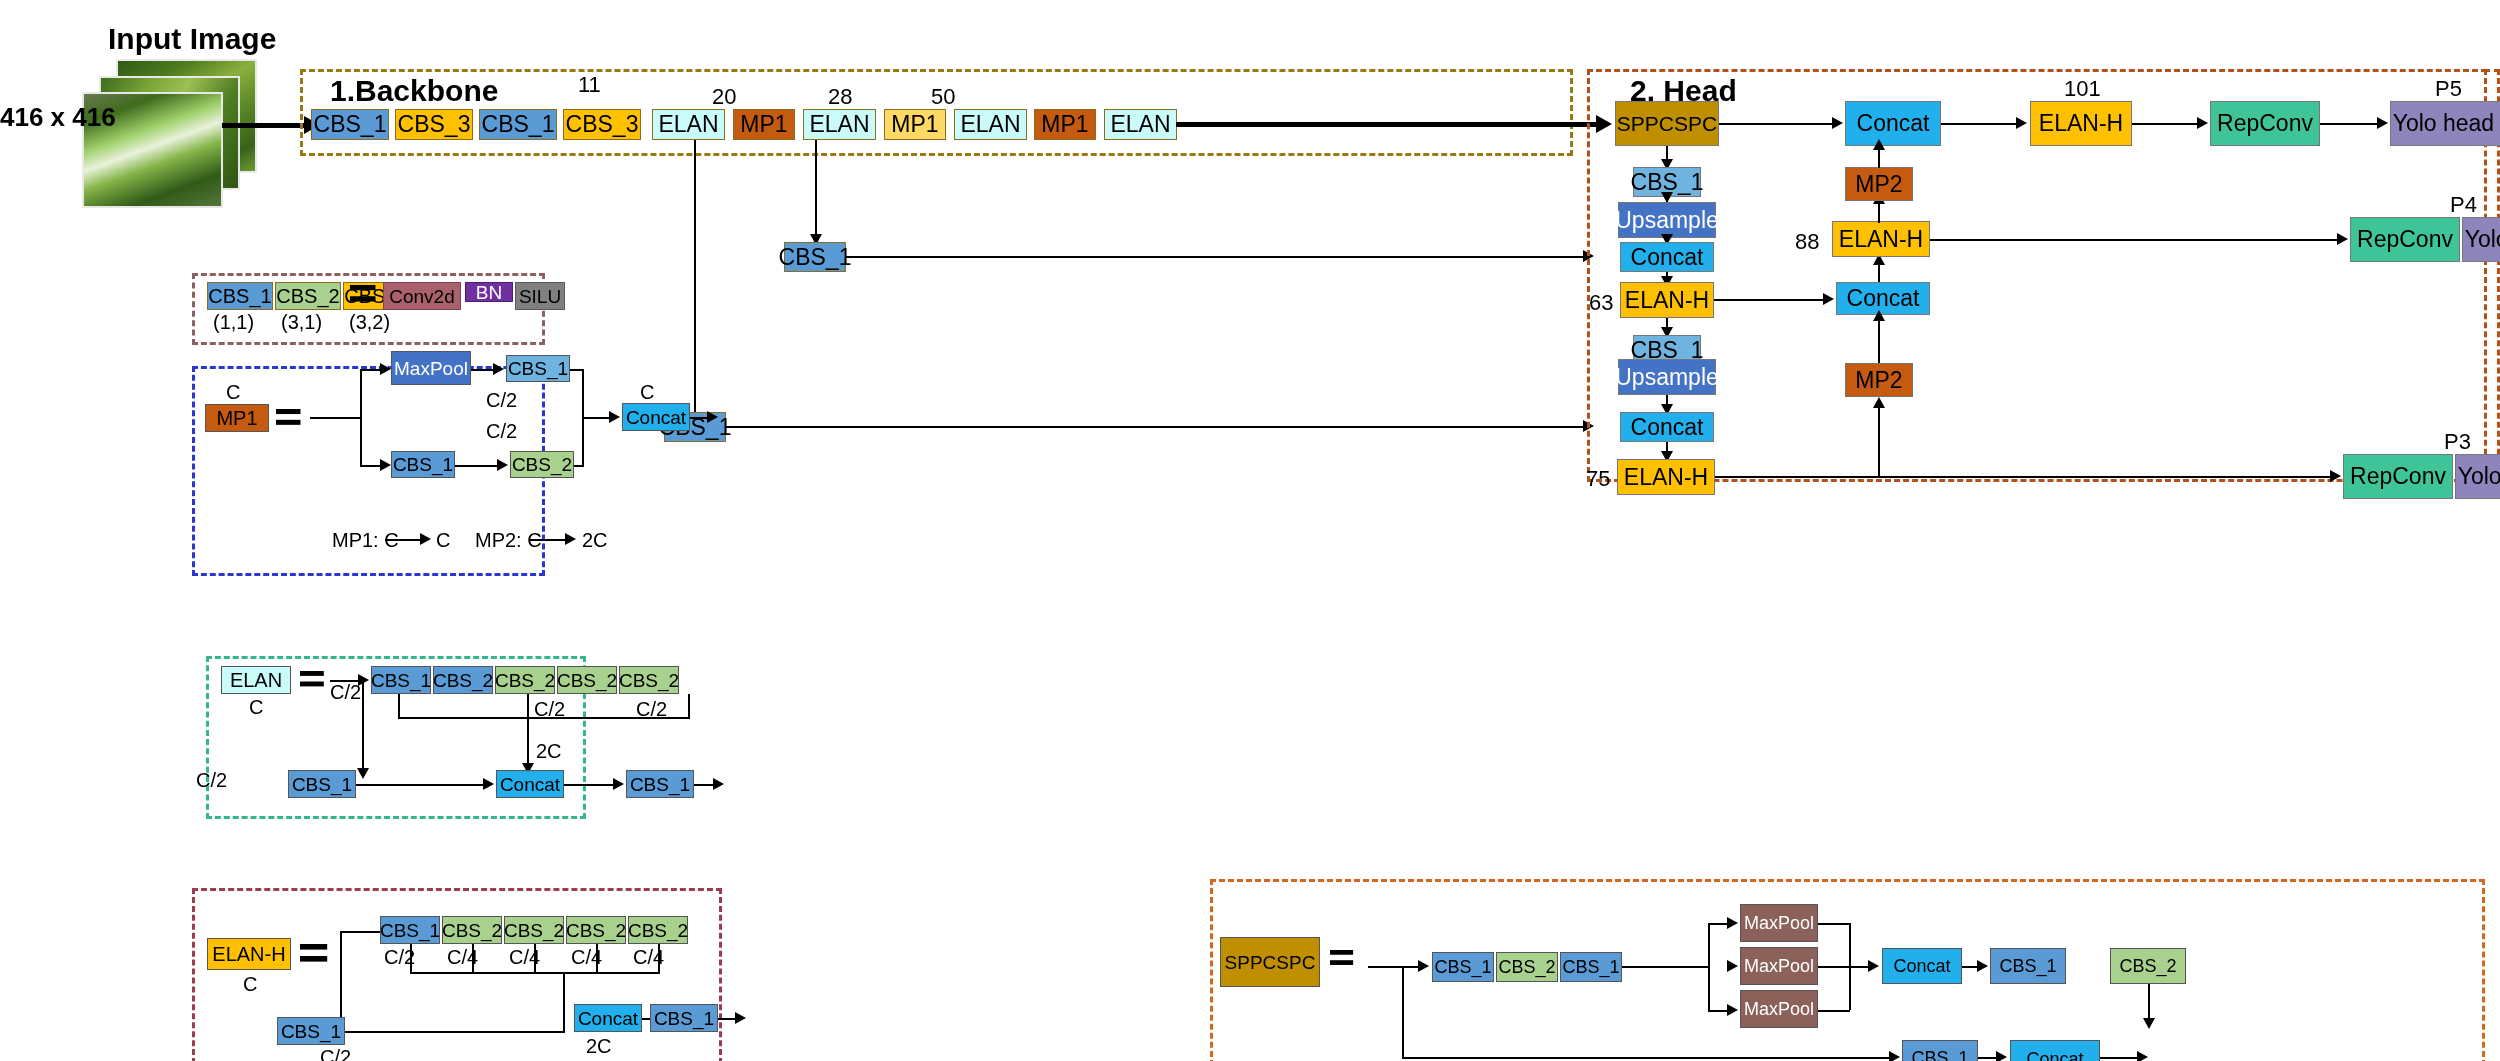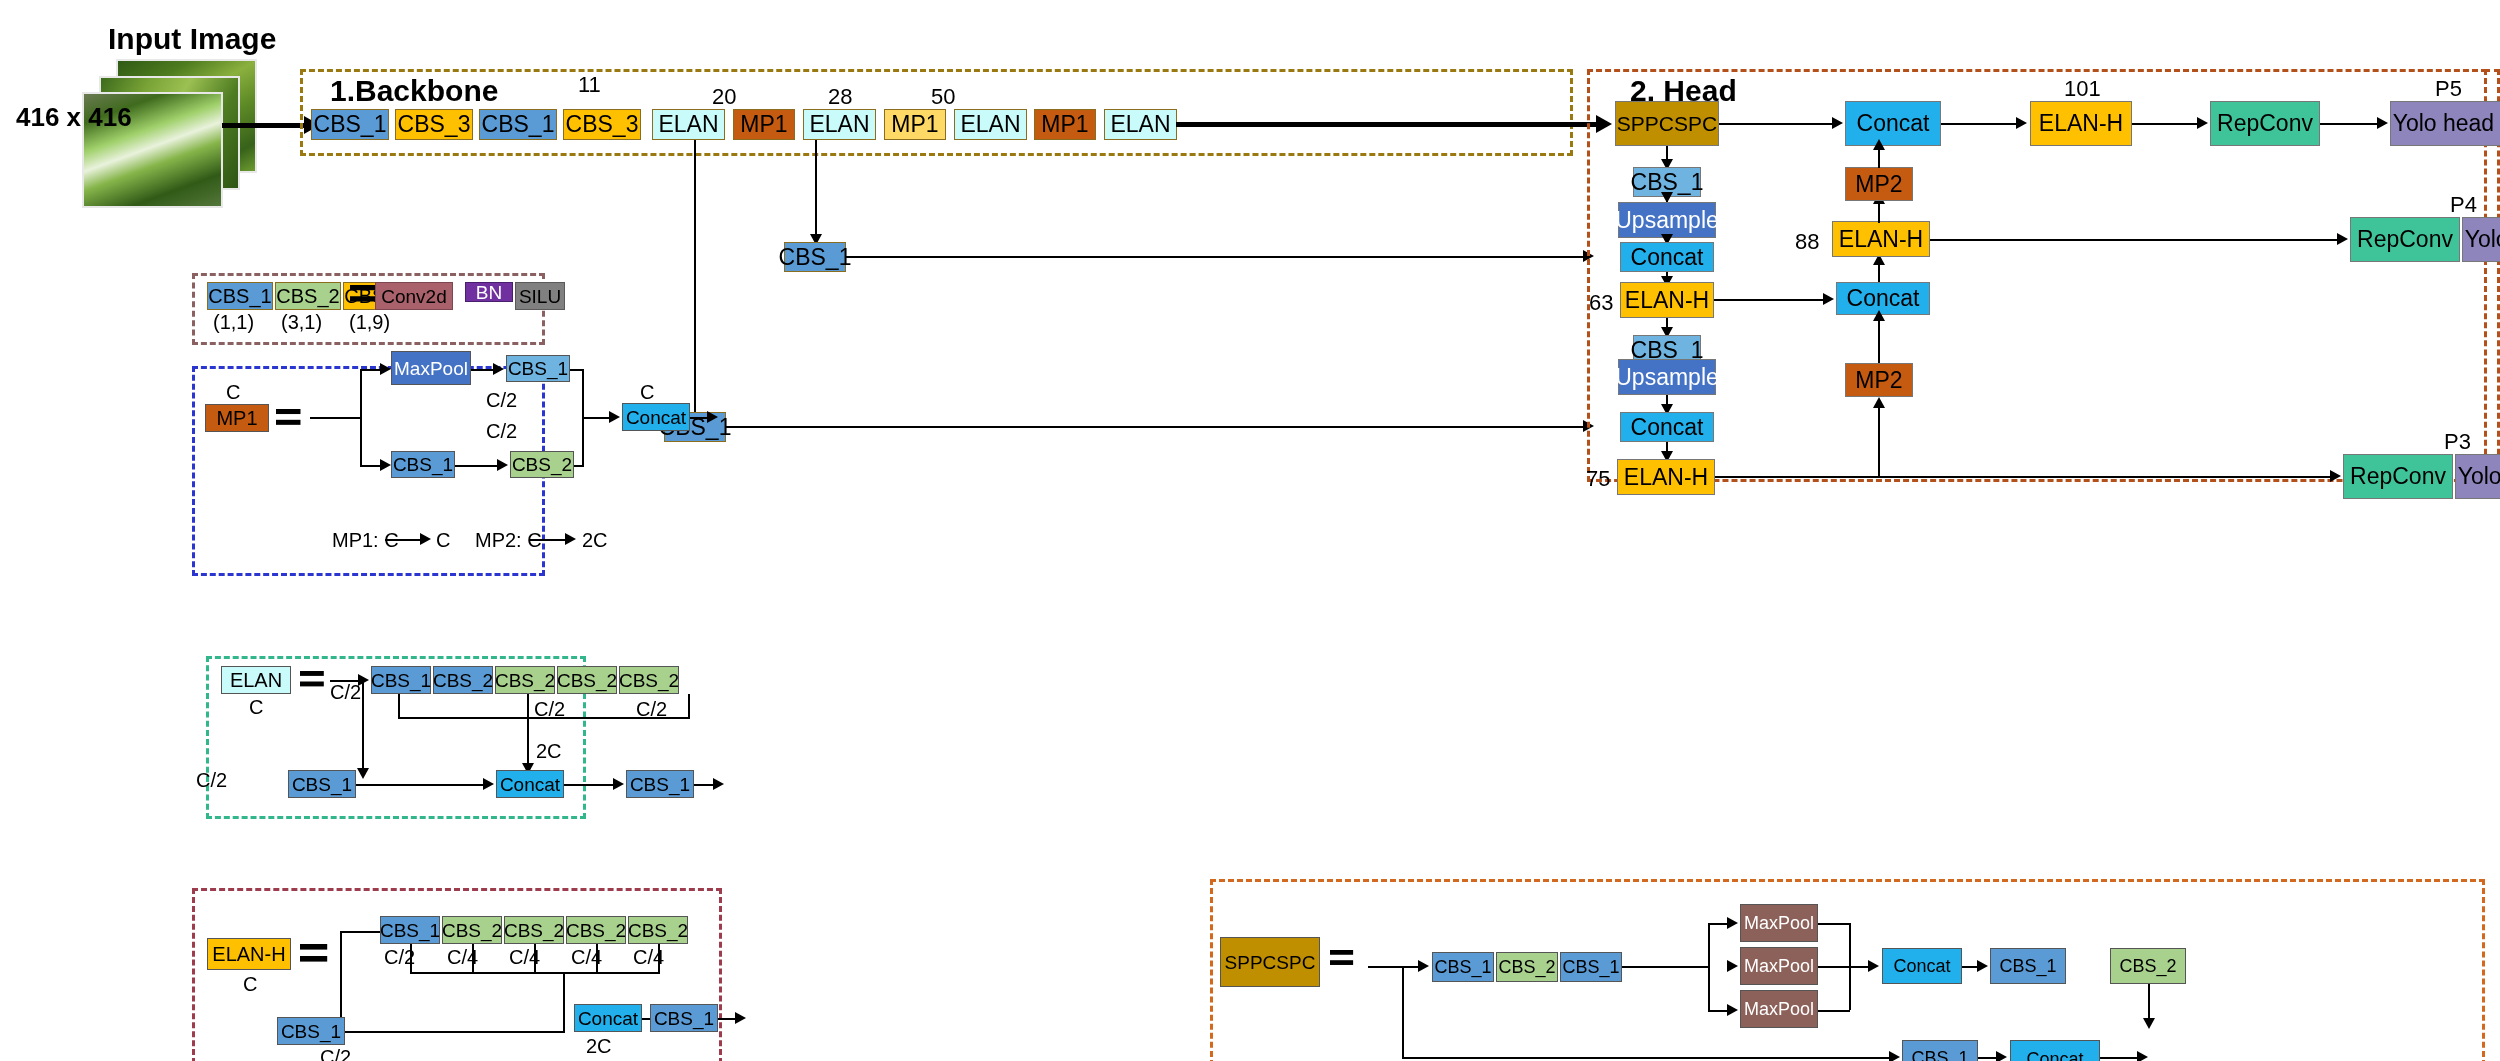--- a/index.html
+++ b/index.html
@@ -72,21 +72,21 @@
 </style>
 </head>
 <body>
 
 <div class="stage">
 
   <div class="ttl" style="left:108px;top:-4px;">Input Image</div>
   <div class="photo ph1" style="left:116px;top:33px;width:137px;height:110px;"></div>
   <div class="photo ph2" style="left:99px;top:50px;width:137px;height:110px;"></div>
   <div class="photo ph3" style="left:82px;top:66px;width:137px;height:112px;"></div>
-  <div class="ttl" style="left:0px;top:76px;font-size:26px;padding-left:16px;">416 x 416</div>
+  <div class="ttl" style="left:0px;top:76px;font-size:26px;">416 x 416</div>
 
   <div class="ln thick" style="left:222px;top:97px;width:84px;"></div>
   <div class="ar ar-r-b" style="left:304px;top:90px;"></div>
 
   <div class="frame f-backbone" style="left:300px;top:43px;width:1273px;height:87px;"></div>
   <div class="ttl" style="left:330px;top:48px;">1.Backbone</div>
 
   <div class="blk c-blue" style="left:311px;top:83px;width:78px;height:31px;">CBS_1</div>
   <div class="blk c-yellow" style="left:395px;top:83px;width:78px;height:31px;">CBS_3</div>
   <div class="blk c-blue" style="left:479px;top:83px;width:78px;height:31px;">CBS_1</div>
@@ -201,23 +201,23 @@
   <div class="blk c-orange nb" style="left:1845px;top:141px;width:68px;height:34px;">MP2</div>
   <div class="ln v" style="left:1878px;top:120px;height:22px;"></div>
   <div class="ar ar-u" style="left:1873px;top:113px;"></div>
 
   <div class="frame f-cbs" style="left:192px;top:247px;width:353px;height:72px;"></div>
   <div class="blk c-blue" style="left:207px;top:256px;width:66px;height:28px;font-size:20px;">CBS_1</div>
   <div class="lbl-sm" style="left:213px;top:285px;">(1,1)</div>
   <div class="blk c-green" style="left:275px;top:256px;width:66px;height:28px;font-size:20px;">CBS_2</div>
   <div class="lbl-sm" style="left:281px;top:285px;">(3,1)</div>
   <div class="blk c-yellow" style="left:343px;top:256px;width:66px;height:28px;font-size:20px;">CBS_3</div>
-  <div class="lbl-sm" style="left:349px;top:285px;">(1,9)</div>
+  <div class="lbl-sm" style="left:349px;top:285px;">(3,2)</div>
   <div class="eq" style="left:347px;top:259px;transform:scale(0.75);transform-origin:left top;left:350px;"></div>
-  <div class="blk c-maroon" style="left:375px;top:256px;width:78px;height:28px;font-size:19px;border:1px solid #7d4650;">Conv2d</div>
+  <div class="blk c-maroon" style="left:383px;top:256px;width:78px;height:28px;font-size:19px;border:1px solid #7d4650;">Conv2d</div>
   <div class="blk c-purple-d" style="left:465px;top:256px;width:48px;height:20px;font-size:19px;border:1px solid #4a1e6e;">BN</div>
   <div class="blk c-grey" style="left:515px;top:256px;width:50px;height:28px;font-size:19px;border:1px solid #5a5a5a;color:#000000;">SILU</div>
 
   <div class="frame f-mp" style="left:192px;top:340px;width:353px;height:210px;"></div>
   <div class="lbl-sm" style="left:226px;top:355px;">C</div>
   <div class="blk c-orange plain" style="left:205px;top:378px;width:64px;height:28px;font-size:20px;">MP1</div>
   <div class="eq" style="left:276px;top:383px;transform:scale(0.72);transform-origin:left top;"></div>
   <div class="ln h" style="left:310px;top:391px;width:50px;"></div>
   <div class="ln v" style="left:360px;top:343px;height:97px;"></div>
   <div class="ln h" style="left:360px;top:343px;width:23px;"></div>

